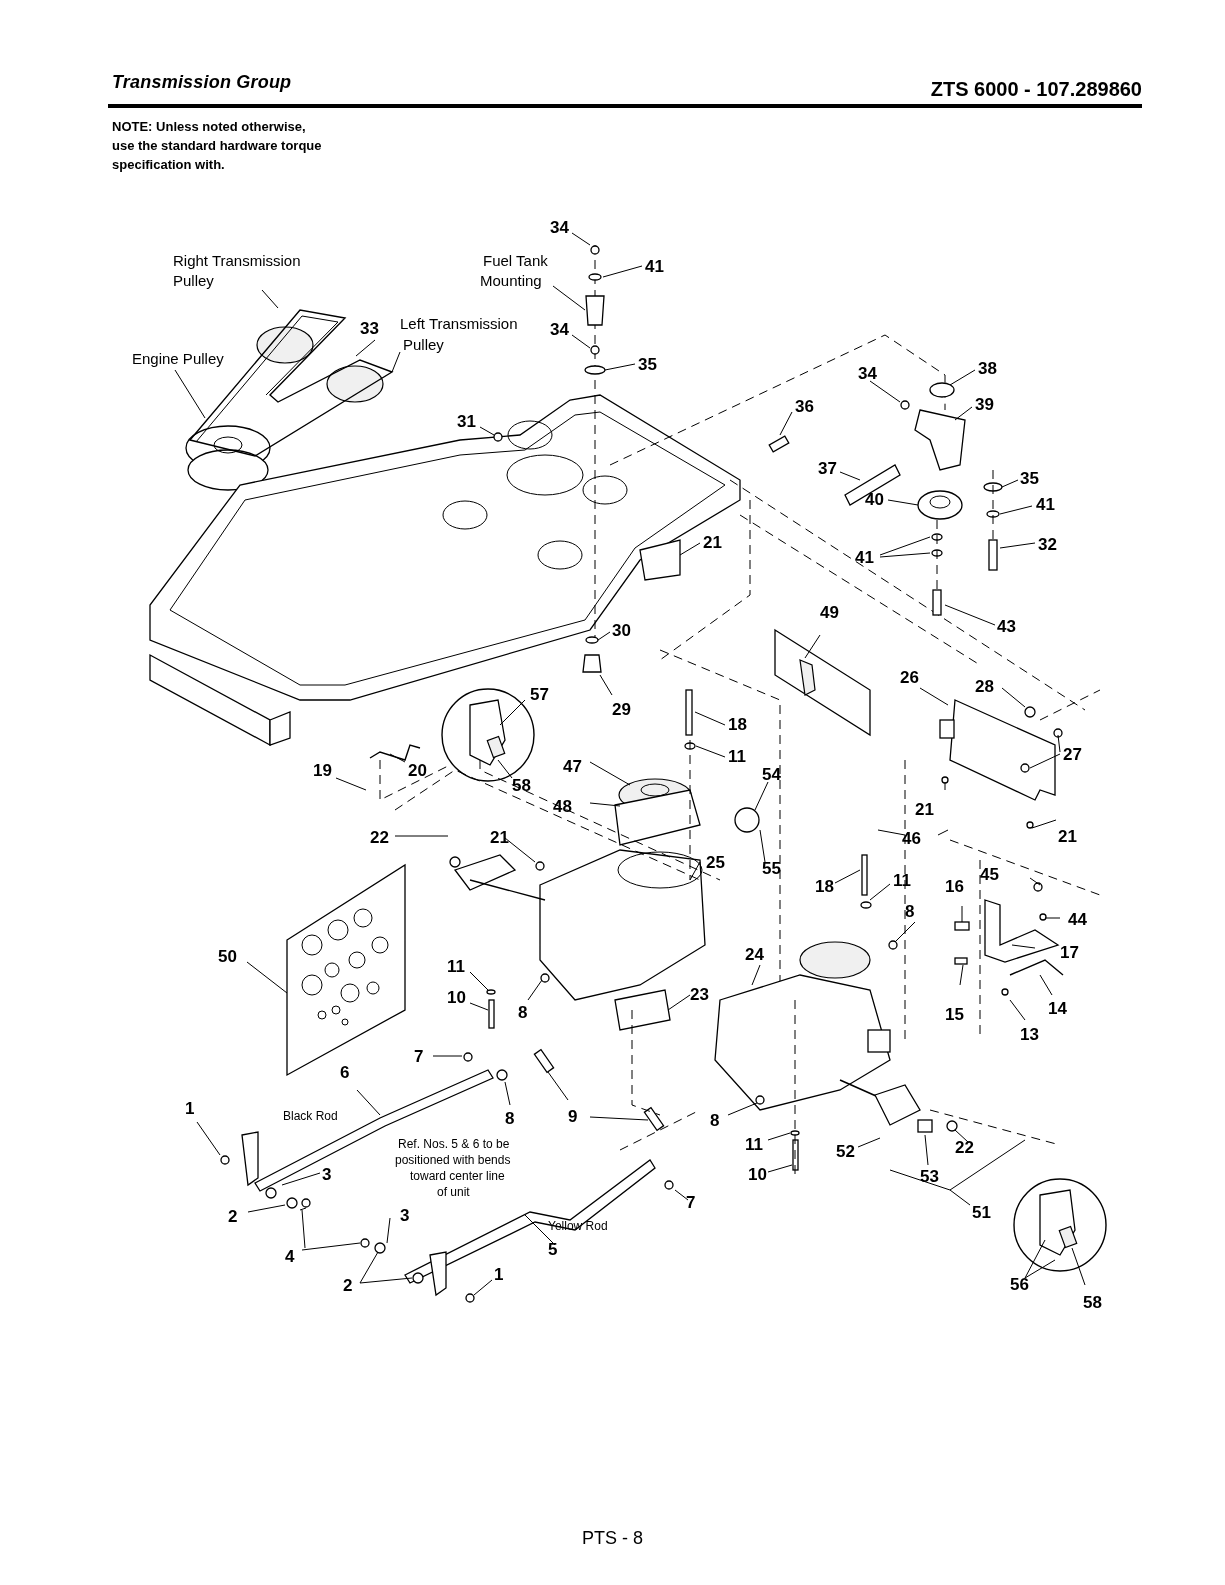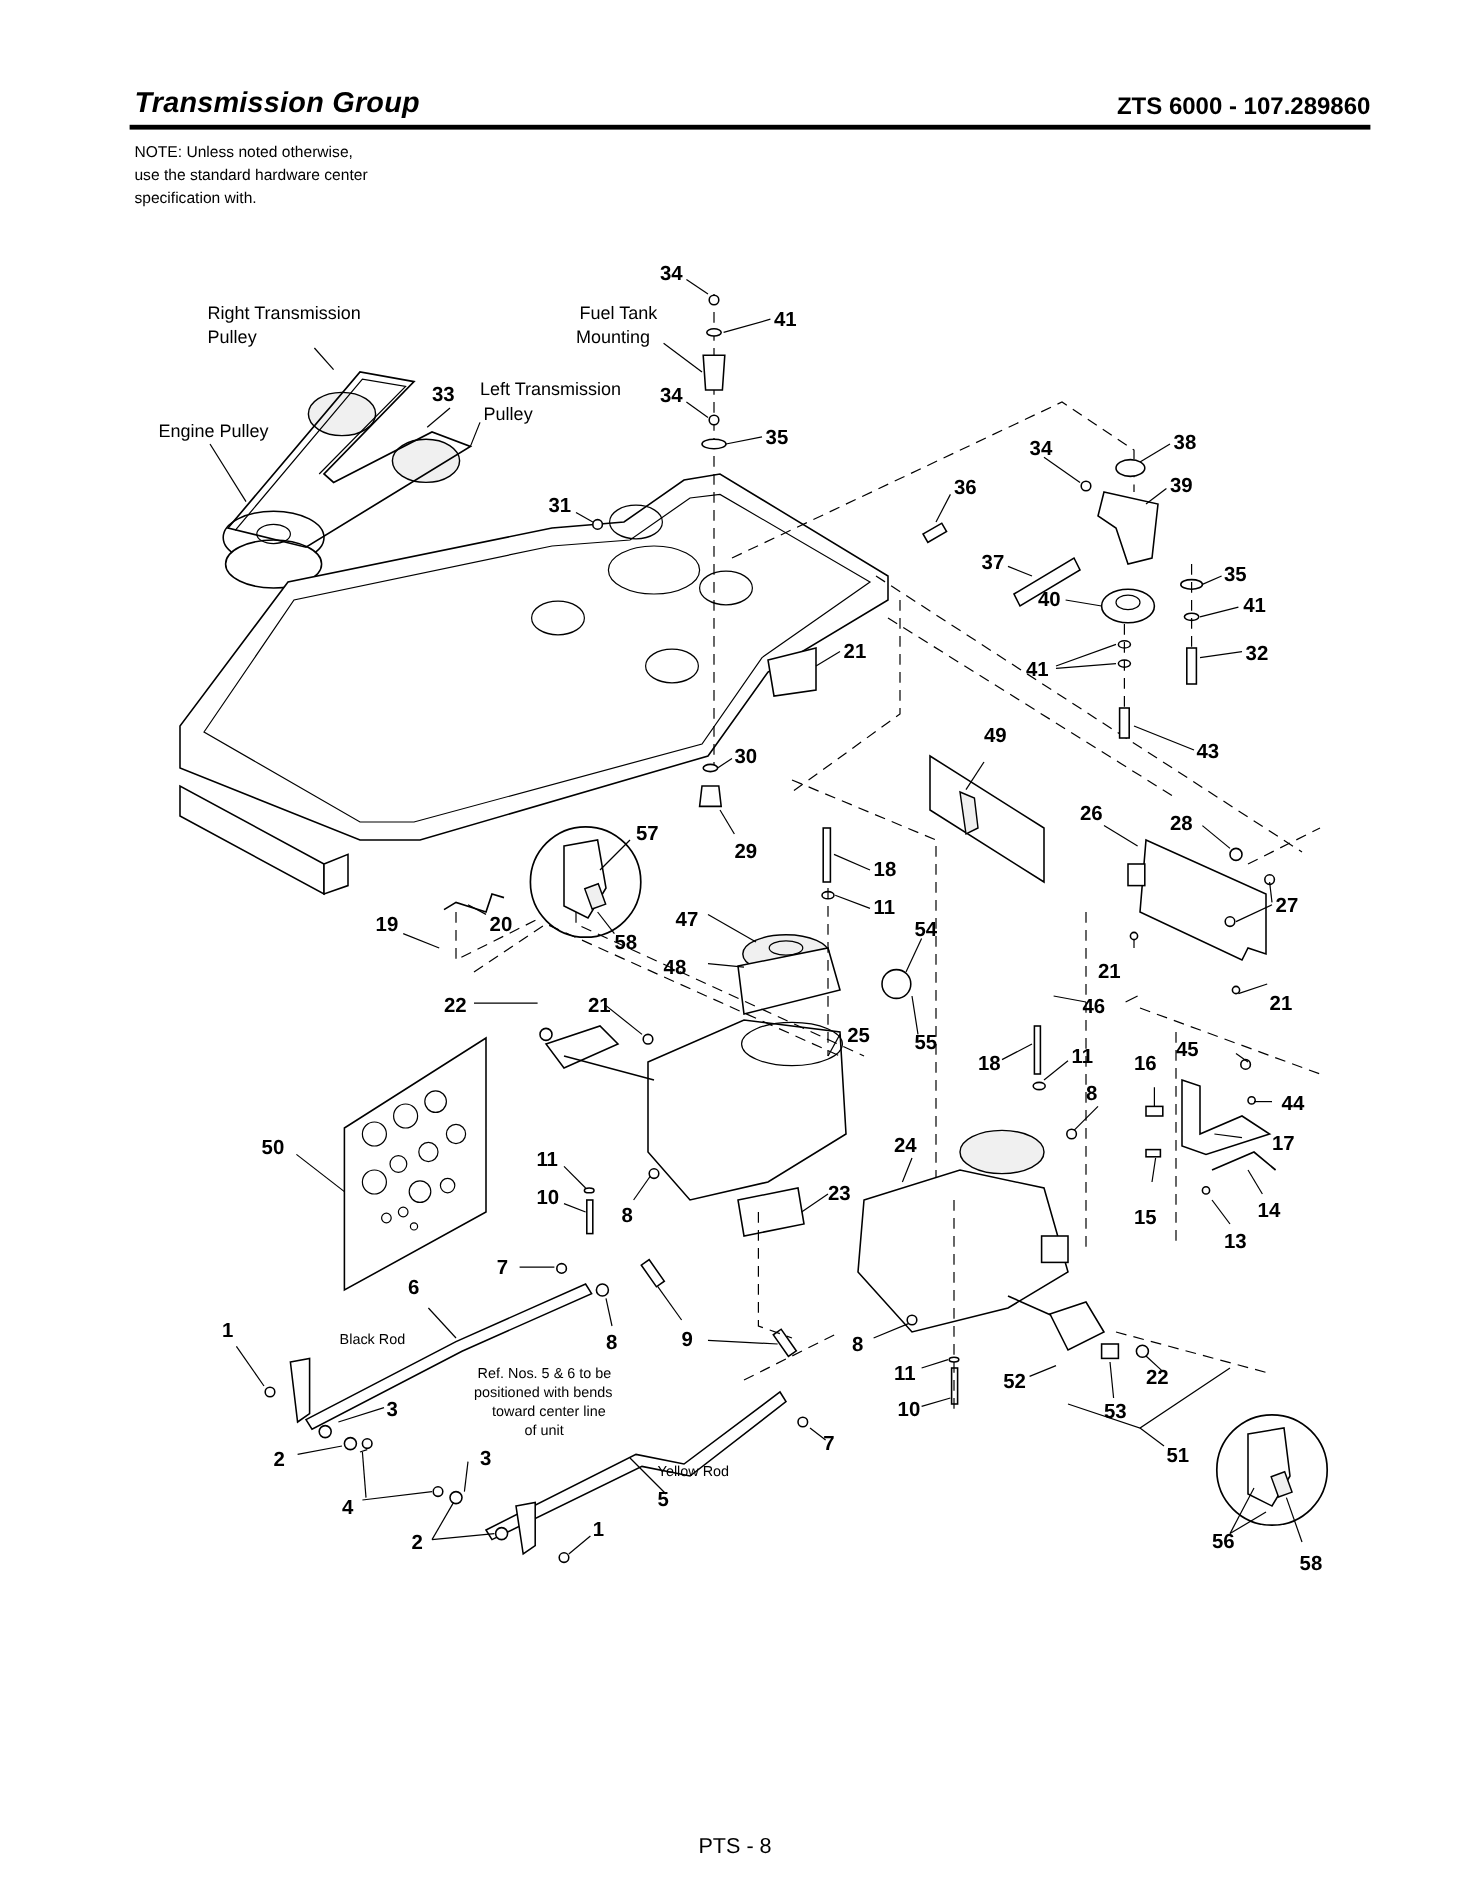--- a/index.html
+++ b/index.html
@@ -1,41 +1,41 @@
 <!DOCTYPE html>
 <html><head>
 <meta charset="utf-8">
 <style>
   html,body{margin:0;padding:0;background:#ffffff;}
   body{width:1225px;height:1585px;position:relative;overflow:hidden;font-family:"Liberation Sans",sans-serif;color:#000;}
-  .title{position:absolute;left:112px;top:72px;font-size:24px;font-weight:bold;font-style:italic;letter-spacing:0.2px;}
+  .title{position:absolute;left:112px;top:72px;font-size:18px;font-weight:bold;font-style:italic;letter-spacing:0.2px;}
   .model{position:absolute;right:83px;top:78px;font-size:20px;font-weight:bold;margin-left:28px;}
   .rule{position:absolute;left:108px;top:104px;width:1034px;height:4px;background:#000;}
-  .note{position:absolute;left:112px;top:117px;font-size:13px;font-weight:normal;line-height:19px;width:300px;}
+  .note{position:absolute;left:112px;top:117px;font-size:13px;font-weight:bold;line-height:19px;width:300px;}
   .footer{position:absolute;left:0;width:1225px;top:1528px;text-align:center;font-size:18px;}
   svg.dia{position:absolute;left:0;top:0;}
   .ln{fill:none;stroke:#000;stroke-width:1.4;}
   .thin{fill:none;stroke:#000;stroke-width:1;}
   .dash{fill:none;stroke:#000;stroke-width:1;stroke-dasharray:9 6;}
   .part{fill:#fff;stroke:#000;stroke-width:1.3;}
   .shade{fill:#f0f0f0;stroke:#000;stroke-width:1.2;}
   .lead{fill:none;stroke:#000;stroke-width:1;}
   .num{font-family:"Liberation Sans",sans-serif;font-size:17px;font-weight:bold;fill:#000;}
   .lbl{font-family:"Liberation Sans",sans-serif;font-size:15px;fill:#000;}
   .lblsm{font-family:"Liberation Sans",sans-serif;font-size:12px;fill:#000;}
 </style>
 </head>
 <body>
 
 <div class="title">Transmission Group</div>
 <div class="model">ZTS 6000 - 107.289860</div>
 <div class="rule"></div>
 <div class="note">
   <div>NOTE: Unless noted otherwise,</div>
-  <div>use the standard hardware center</div>
+  <div>use the standard hardware torque</div>
   <div>specification with.</div>
 </div>
 
 <svg class="dia" width="1225" height="1585" viewBox="0 0 1225 1585">
 
   <g>
     <ellipse class="part" cx="228" cy="448" rx="42" ry="22"></ellipse>
     <ellipse class="part" cx="228" cy="470" rx="40" ry="20"></ellipse>
     <ellipse class="thin" cx="228" cy="445" rx="14" ry="8"></ellipse>
     <ellipse class="shade" cx="285" cy="345" rx="28" ry="18"></ellipse>

